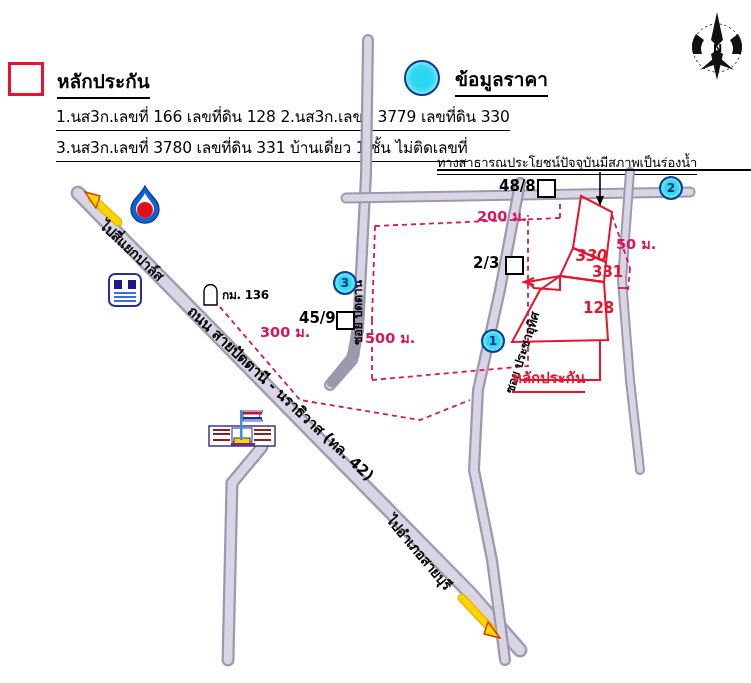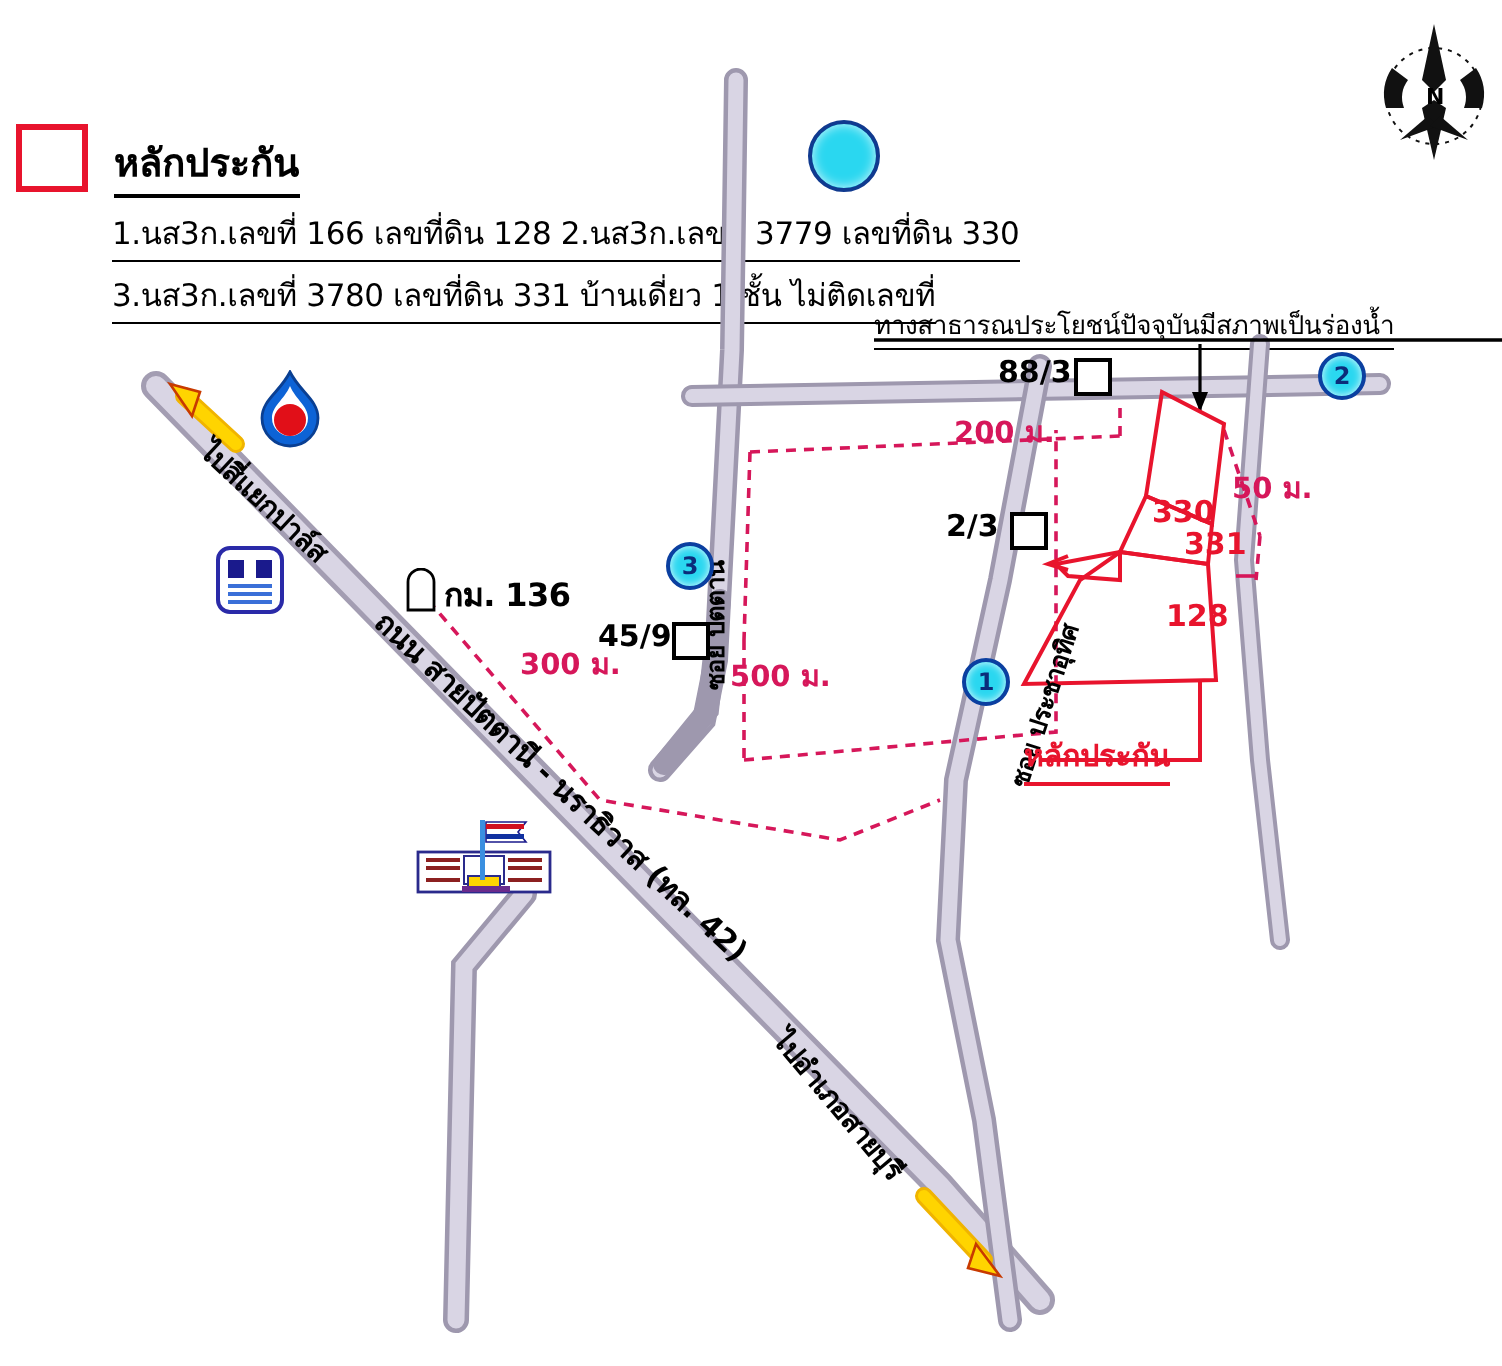--- a/index.html
+++ b/index.html
@@ -141,20 +141,21 @@
 </style>
 </head>
 <body>
 
 <div id="map-root">
 
   <div class="abs legend-swatch-box"></div>
   <div class="abs legend-title legend-title-1">หลักประกัน</div>
 
   <div class="abs legend-swatch-circle"></div>
+  <div class="abs legend-title legend-title-2">ข้อมูลราคา</div>
 
   <div class="abs legend-line legend-line-1">1.นส3ก.เลขที่ 166 เลขที่ดิน 128  2.นส3ก.เลขที่ 3779 เลขที่ดิน 330</div>
   <div class="abs legend-line legend-line-2">3.นส3ก.เลขที่ 3780 เลขที่ดิน 331  บ้านเดี่ยว 1 ชั้น ไม่ติดเลขที่</div>
 
   <div class="abs note-public-road">ทางสาธารณประโยชน์ปัจจุบันมีสภาพเป็นร่องน้ำ</div>
 
   <div class="abs compass">
     <svg width="62" height="72" viewBox="0 0 62 72">
       <circle cx="31" cy="38" r="24" fill="none" stroke="#111" stroke-width="1" stroke-dasharray="2 3"></circle>
       <path d="M31 2 L37 30 L31 36 L25 30 Z" fill="#111"></path>
@@ -287,32 +288,32 @@
   <div class="abs maplabel rot" style="left:198px; top:300px; transform:rotate(43deg); font-size:15px;">ถนน สายปัตตานี - นราธิวาส (ทล. 42)</div>
 
   <div class="abs maplabel rot" style="left:398px; top:510px; transform:rotate(50deg);">ไปอำเภอสายบุรี</div>
 
 
   <div class="abs maplabel small rot" style="left:500px; top:390px; transform:rotate(-72deg);">ซอย ประชาอุทิศ</div>
 
   <div class="abs maplabel small rot" style="left:348px; top:345px; transform:rotate(-90deg);">ซอย ปัตตานี</div>
 
 
-  <div class="abs maplabel" style="left:222px; top:285px; font-size:16px;">กม. 136</div>
-
-  <div class="abs parcel-id" style="left:499px; top:177px;">88/3</div>
+  <div class="abs maplabel" style="left:222px; top:285px; font-size:12px;">กม. 136</div>
+
+  <div class="abs parcel-id" style="left:499px; top:177px;">48/8</div>
   <div class="abs parcel-box" style="left:537px; top:179px;"></div>
 
   <div class="abs parcel-id" style="left:473px; top:254px;">2/3</div>
   <div class="abs parcel-box" style="left:505px; top:256px;"></div>
 
   <div class="abs parcel-id" style="left:299px; top:309px;">45/9</div>
   <div class="abs parcel-box" style="left:336px; top:311px;"></div>
 
-  <div class="abs plotnum" style="left:576px; top:247px;">330</div>
+  <div class="abs plotnum" style="left:576px; top:247px;font-style:italic;">330</div>
   <div class="abs plotnum" style="left:592px; top:263px;">331</div>
   <div class="abs plotnum" style="left:583px; top:299px;">128</div>
 
   <div class="abs collateral-label" style="left:512px; top:366px;">หลักประกัน</div>
 
   <div class="abs dist" style="left:477px; top:204px;">200 ม.</div>
   <div class="abs dist" style="left:616px; top:232px;">50 ม.</div>
   <div class="abs dist" style="left:365px; top:326px;">500 ม.</div>
   <div class="abs dist" style="left:260px; top:320px;">300 ม.</div>
 

